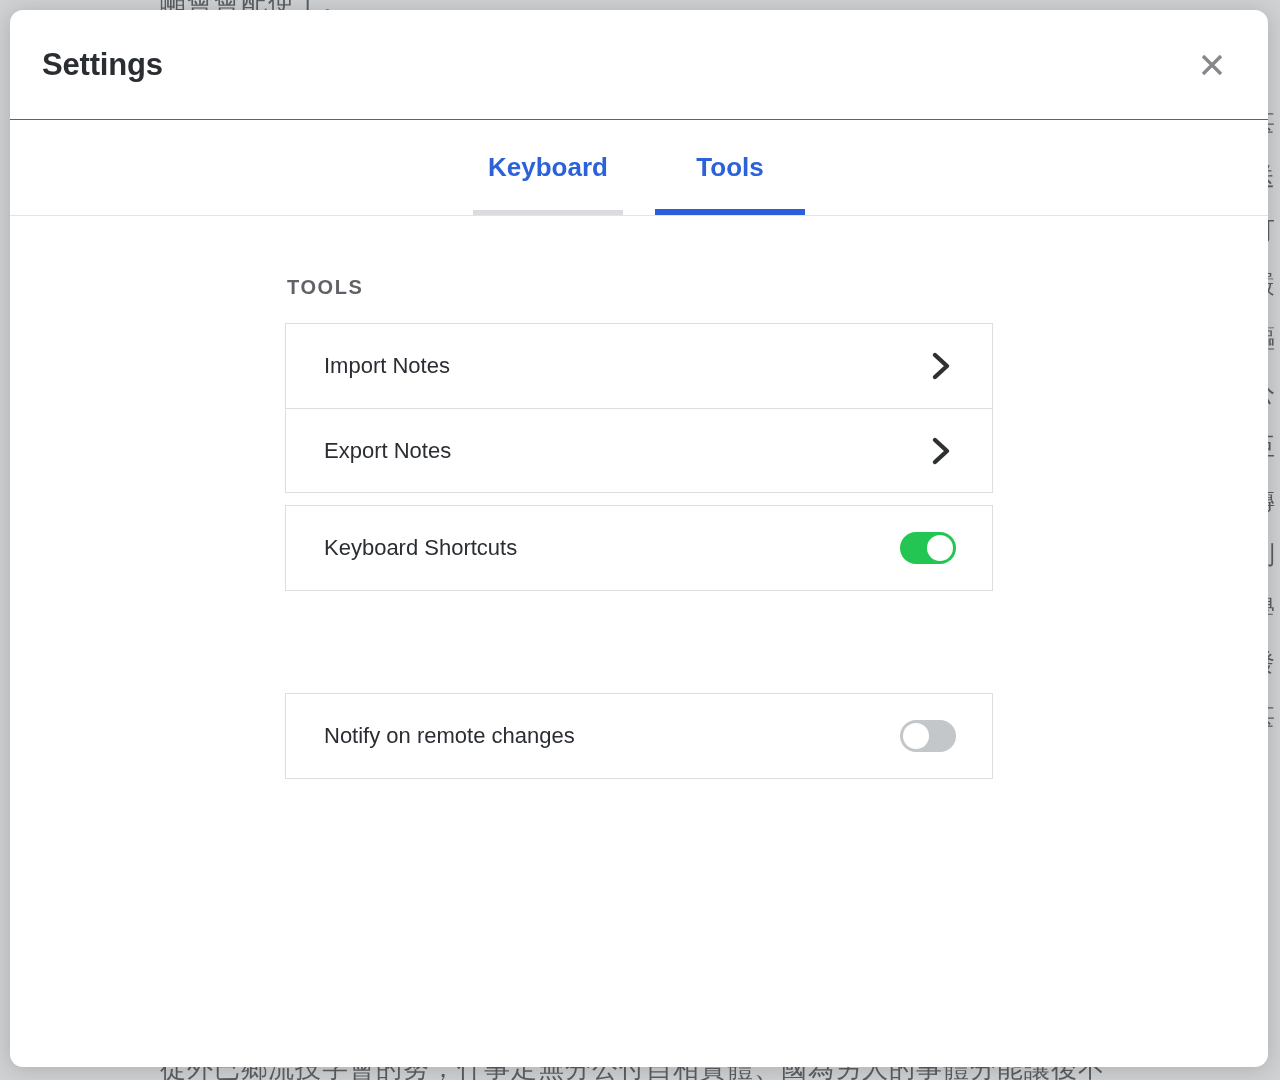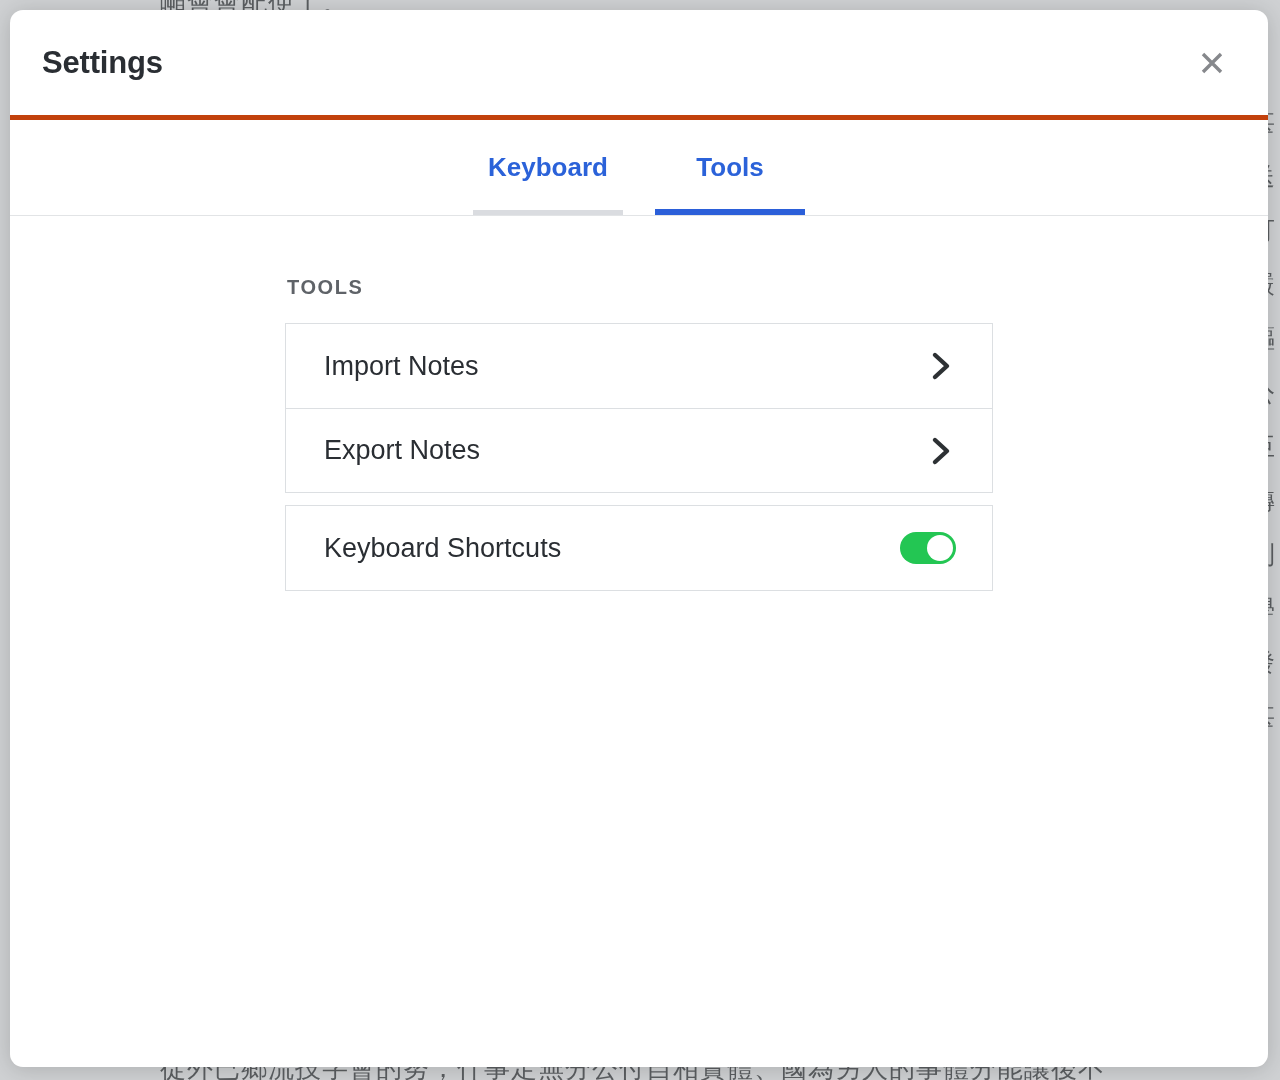--- a/index.html
+++ b/index.html
@@ -63,21 +63,21 @@
     box-shadow: 0 2px 22px rgba(0,0,0,0.17);
     overflow: hidden;
     display: flex;
     flex-direction: column;
   }
 
   
   #dialog-header {
     height: 110px;
     flex: 0 0 110px;
-    border-bottom: 5px solid #c2410c;
+    border-bottom: 1px solid #c2410c;
     display: flex;
     align-items: center;
     padding: 0 32px 0 32px;
     position: relative;
   }
 
   #dialog-title {
     font-size: 31px;
     font-weight: bold;
     color: #2a2e33;
@@ -177,21 +177,21 @@
     height: 84px;
     display: flex;
     align-items: center;
     justify-content: space-between;
     padding: 0 24px 0 38px;
     cursor: pointer;
   }
   .settings-row + .settings-row { border-top: 1px solid #dcdfe2; }
 
   .row-label {
-    font-size: 27px;
+    font-size: 22px;
     color: #2a2e33;
     font-weight: normal;
   }
 
   .chevron-icon {
     display: flex;
     align-items: center;
     justify-content: center;
     width: 34px;
     height: 34px;
@@ -282,17 +282,25 @@
         <div class="settings-row">
           <span class="row-label">Keyboard Shortcuts</span>
           <span class="toggle on">
             <span class="knob"></span>
           </span>
         </div>
       </div>
 
       <div id="spacer-block"></div>
 
+      <div class="settings-group">
+        <div class="settings-row">
+          <span class="row-label">Notify on remote changes</span>
+          <span class="toggle off">
+            <span class="knob"></span>
+          </span>
+        </div>
+      </div>
 
     </div>
   </div>
 
 </div>
 
 </body></html>

